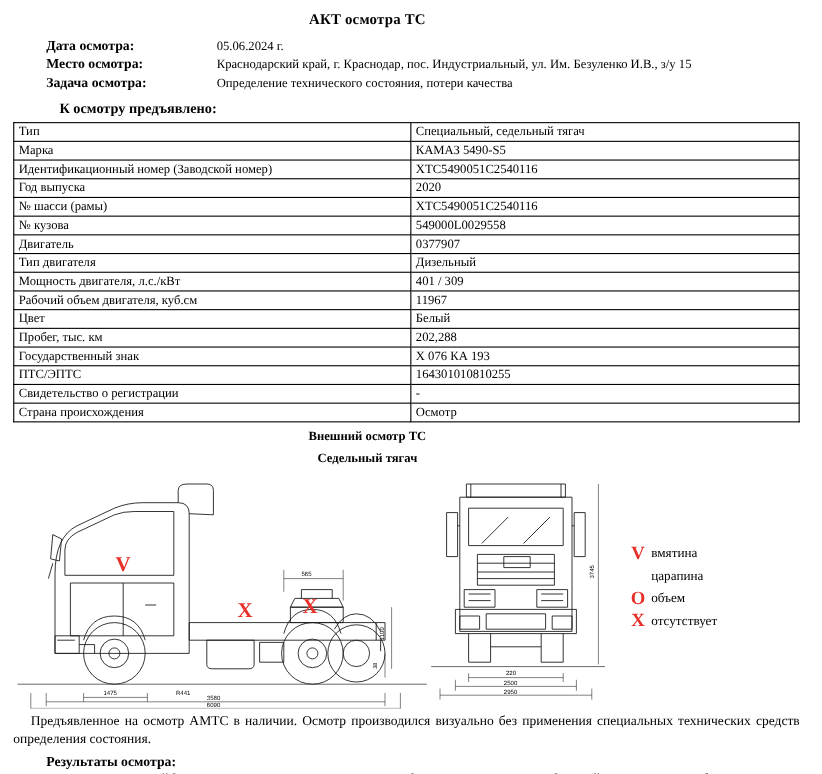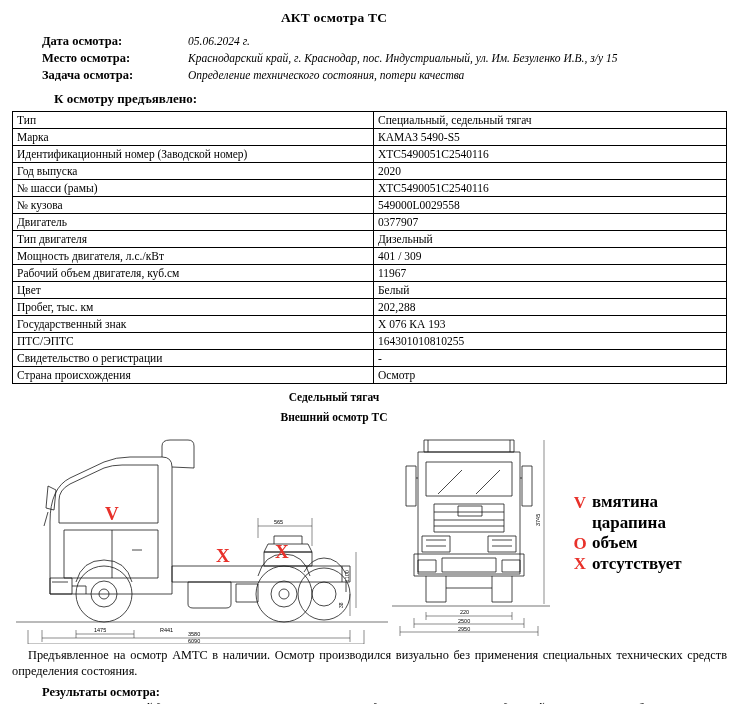--- a/index.html
+++ b/index.html
@@ -27,35 +27,34 @@
     font-weight: bold;
     font-size: 13.5px;
     letter-spacing: .2px;
     margin: 2px 0 8px 0;
   }
   
   .field-row {
     display: flex;
     align-items: baseline;
     margin-bottom: 2px;
-    gap: 28px;
   }
   .field-label {
     font-weight: bold;
     font-size: 12.5px;
     width: 148px;
     flex: 0 0 148px;
     padding-left: 30px;
     box-sizing: border-box;
     white-space: nowrap;
   }
   .field-value {
-    font-style: italic;
     font-size: 11.5px;
     white-space: nowrap;
+    margin-left: 37px;
   }
   .section-heading {
     font-weight: bold;
     font-size: 13px;
     padding-left: 42px;
     margin: 8px 0 4px 0;
   }
   
   table.specs {
     border-collapse: collapse;
@@ -110,21 +109,21 @@
   .legend .mark {
     color: #e8312a;
     font-weight: bold;
     font-family: "Liberation Serif", serif;
     font-size: 17px;
     width: 24px;
     text-align: center;
     line-height: 17px;
   }
   .legend .mark.blank { color: transparent; }
-  .legend .txt { font-size: 17px; font-weight: bold; }
+  .legend .txt { font-size: 12px; }
   
   .omark {
     position: absolute;
     color: #e8312a;
     font-weight: bold;
     font-size: 19px;
     font-family: "Liberation Serif", serif;
     line-height: 19px;
   }
   
@@ -244,22 +243,22 @@
         <td class="k">Свидетельство о регистрации</td>
         <td class="v">-</td>
       </tr>
       <tr>
         <td class="k">Страна происхождения</td>
         <td class="v">Осмотр</td>
       </tr>
     </tbody>
   </table>
 
+  <div class="draw-title">Внешний осмотр ТС</div>
   <div class="draw-title">Седельный тягач</div>
-  <div class="draw-title">Внешний осмотр ТС</div>
 
   <div class="draw-area">
 
     <svg width="380" height="218" viewBox="0 0 380 218" style="position:absolute;left:0;top:0">
       <g fill="none" stroke="#1a1a1a" stroke-width="0.8">
 
         <path d="M38 168 L38 96 Q38 62 58 52 L92 36 Q104 31 118 31 L150 31 Q160 31 160 41 L160 168 Z"></path>
 
         <path d="M150 31 L150 20 Q150 14 158 14 L176 14 Q182 14 182 20 L182 42"></path>
         <path d="M160 41 L182 42"></path>

